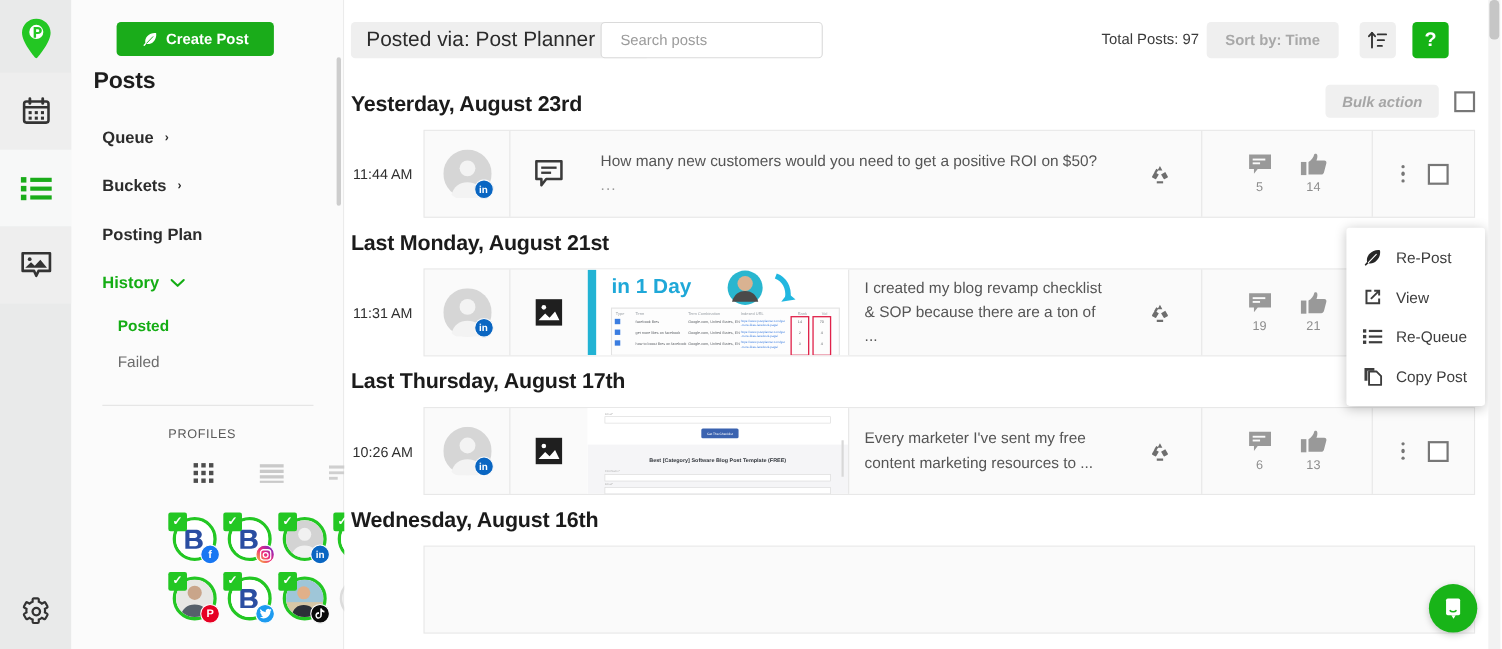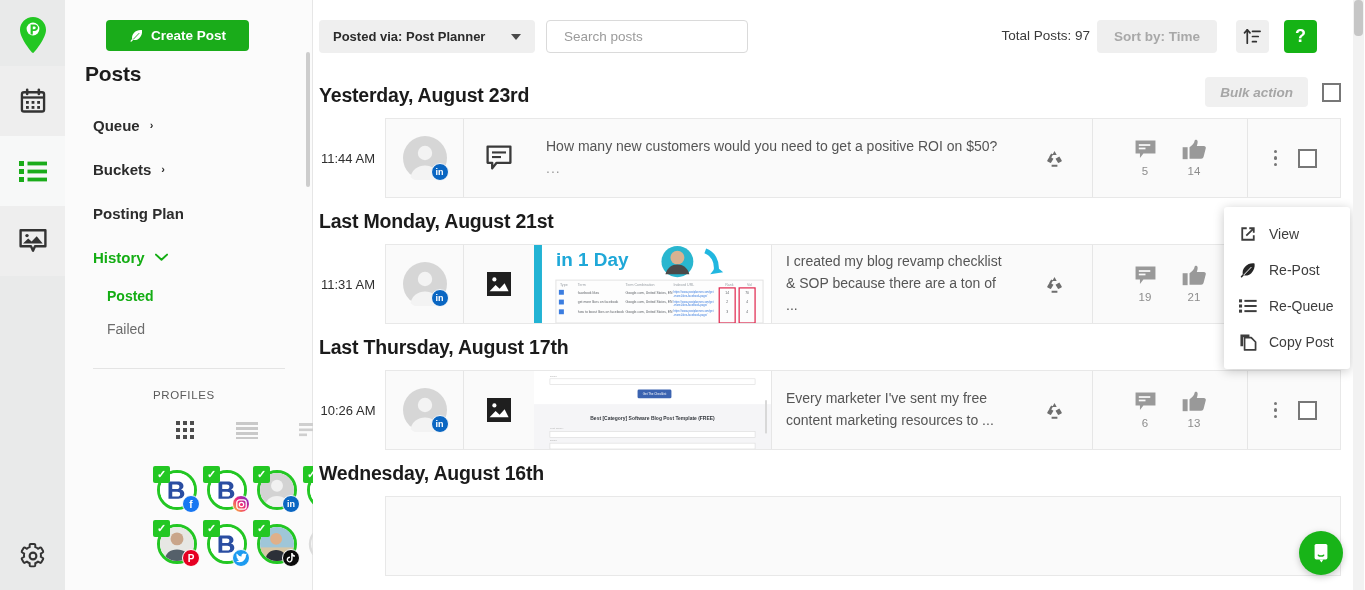--- a/index.html
+++ b/index.html
@@ -118,21 +118,21 @@
   }
   .toolbar {
     height: 72px; position: relative; background: #fff;
   }
   .posted-via {
     position: absolute; left: 6px; top: 20px;
     height: 33px; min-width: 198px; background: #efefef;
     border-radius: 4px; display: flex; align-items: center;
     padding: 0 14px; gap: 26px; cursor: pointer;
   }
-  .posted-via-label { font-size: 13px; font-weight: bold; color: #2b2b2b; }
+  .posted-via-label { font-size: 19px; font-weight: normal; color: #2b2b2b; }
   .caret { width:0;height:0;border-left:5px solid transparent;border-right:5px solid transparent;border-top:6px solid #4a4a4a; }
   .searchbox {
     position: absolute; left: 233px; top: 20px;
     width: 202px; height: 33px; border: 1px solid #dadada;
     border-radius: 4px; display: flex; align-items: center;
     padding: 0 9px; gap: 8px; background: #fff;
   }
   .searchbox input {
     flex: 1; border: none; outline: none; font-size: 13.5px;
     color: #333; font-family: "Liberation Sans", sans-serif; background: transparent;
@@ -810,32 +810,32 @@
         <div class="row-wrap">
           <div class="post-row"></div>
         </div>
       </div>
 
     </div>
   </div>
 
   <div class="ctx-menu">
     <div class="ctx-item">
+      <svg width="18" height="18" viewBox="0 0 24 24">
+        <path d="M20.5 3.2c-4.6-.6-9.2 1-12.4 4.4C5.3 10.4 4.4 14 5 17.6l-2.4 2.6a1 1 0 101.5 1.4L6.6 19c3.4.8 7 0 9.8-2.8 3.4-3.3 5-7.8 4.4-12.4l-.3-.6z" fill="#262626"></path>
+        <path d="M6.6 18.4l9.6-10" stroke="#fff" stroke-width="1.3" stroke-linecap="round"></path>
+      </svg>
+      <span>Re-Post</span>
+    </div>
+    <div class="ctx-item">
       <svg width="18" height="18" viewBox="0 0 20 20">
         <path d="M2.6 2.6h6v2h-4v10.8h10.8v-4h2v6H2.6V2.6z" fill="#3d3d3d"></path>
         <path d="M11.4 2.6h6v6h-2V6l-6.6 6.6-1.4-1.4L14 4.6h-2.6v-2z" fill="#3d3d3d"></path>
       </svg>
       <span>View</span>
-    </div>
-    <div class="ctx-item">
-      <svg width="18" height="18" viewBox="0 0 24 24">
-        <path d="M20.5 3.2c-4.6-.6-9.2 1-12.4 4.4C5.3 10.4 4.4 14 5 17.6l-2.4 2.6a1 1 0 101.5 1.4L6.6 19c3.4.8 7 0 9.8-2.8 3.4-3.3 5-7.8 4.4-12.4l-.3-.6z" fill="#262626"></path>
-        <path d="M6.6 18.4l9.6-10" stroke="#fff" stroke-width="1.3" stroke-linecap="round"></path>
-      </svg>
-      <span>Re-Post</span>
     </div>
     <div class="ctx-item">
       <svg width="18" height="16" viewBox="0 0 20 16">
         <g fill="#3d3d3d">
           <rect x="0" y="0.6" width="3.4" height="3.4"></rect>
             <rect x="0" y="6.3" width="3.4" height="3.4"></rect>
             <rect x="0" y="12" width="3.4" height="3.4"></rect>
           <rect x="6" y="1.2" width="13.6" height="2.2"></rect>
             <rect x="6" y="6.9" width="13.6" height="2.2"></rect>
             <rect x="6" y="12.6" width="13.6" height="2.2"></rect>

